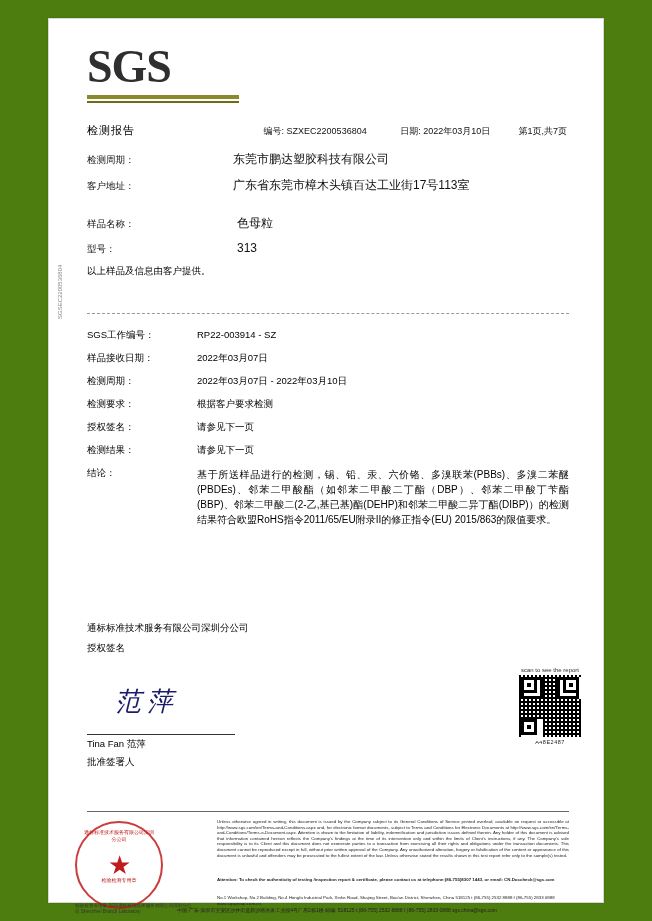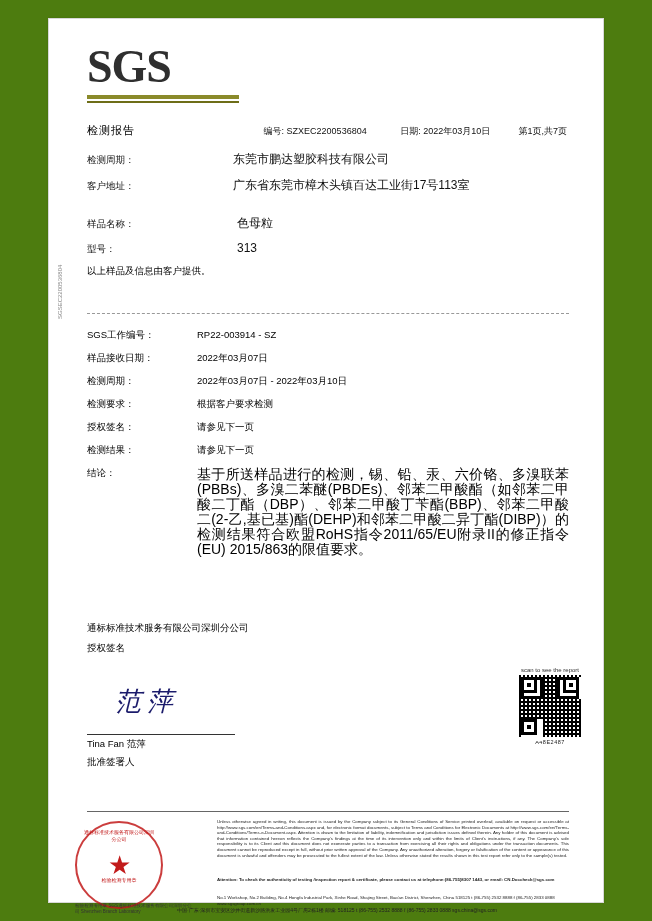--- a/index.html
+++ b/index.html
@@ -130,21 +130,21 @@
     font-size: 9.5px;
     white-space: nowrap;
   }
   .fvalue2 { font-size: 9.5px; }
 
   .concl-row {
     display: flex;
     align-items: flex-start;
   }
   .concl-text {
-    font-size: 14px;
+    font-size: 10px;
     line-height: 15px;
     width: 372px;
     text-align: justify;
   }
 
   
   .sig-block {
     position: absolute;
     left: 38px; top: 603px;
     width: 300px;

